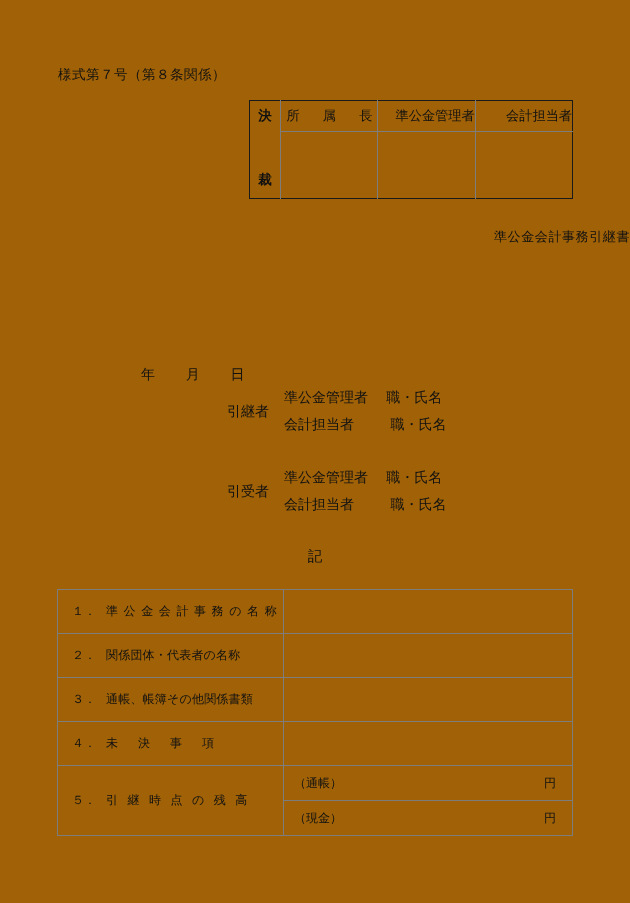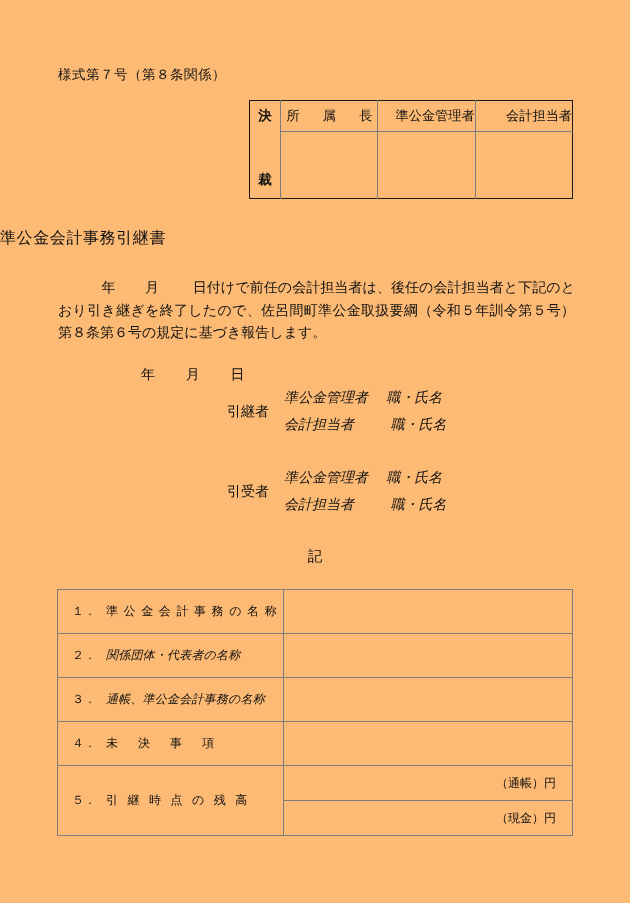--- a/index.html
+++ b/index.html
@@ -13,21 +13,21 @@
     height: 903px;
     position: relative;
     font-family: "Liberation Serif", "DejaVu Serif", serif;
     color: #111111;
     overflow: hidden;
   }
 
   .page {
     position: absolute;
     inset: 0;
-    background: #fdba74;
+    background: #a16207;
   }
 
   
   .form-no {
     position: absolute;
     left: 58px;
     top: 66px;
     font-size: 13.5px;
     letter-spacing: 0.5px;
     white-space: nowrap;
@@ -87,22 +87,22 @@
   .approval-body-cell {
     height: 66px;
   }
 
   
   .doc-title {
     position: absolute;
     left: 0;
     right: 0;
     top: 228px;
-    text-align: left;
-    font-size: 16px;
+    text-align: right;
+    font-size: 13px;
     letter-spacing: 0.6px;
   }
 
   
   .body-para {
     position: absolute;
     left: 58px;
     top: 263px;
     width: 517px;
     font-size: 14px;
@@ -143,21 +143,20 @@
   .sig-role-label {
     grid-column: 1;
     grid-row: 1 / span 2;
     align-self: center;
     font-size: 14px;
     text-align: center;
   }
   .sig-line {
     grid-column: 2;
     white-space: nowrap;
-    font-style: italic;
   }
   .sig-line .name-gap { display: inline-block; width: 1.3em; }
 
   
   .ki-mark {
     position: absolute;
     left: 0;
     right: 0;
     top: 547px;
     text-align: center;
@@ -185,39 +184,39 @@
     padding: 0 10px 0 14px;
     box-sizing: border-box;
     white-space: nowrap;
     vertical-align: middle;
   }
   .items-table .label-cell .num {
     display: inline-block;
     width: 34px;
   }
   .items-table .label-cell .txt.sp-wide { letter-spacing: 5.6px; }
-  .items-table .label-cell .txt.sp-none { letter-spacing: 0.2px; font-style: italic; }
+  .items-table .label-cell .txt.sp-none { letter-spacing: 0.2px; }
   .items-table .label-cell .txt.sp-xwide { letter-spacing: 20px; }
   .items-table .label-cell .txt.sp-big { letter-spacing: 9.5px; margin-top: 32px; }
 
   .items-table .value-cell { }
 
   .items-table .balance-label {
     height: 70px;
     vertical-align: middle;
   }
   .items-table .sub-row-cell {
     height: 35px;
     padding: 0 14px 0 10px;
     box-sizing: border-box;
     vertical-align: middle;
   }
   .sub-row-inner {
     display: flex;
-    justify-content: flex-end;
+    justify-content: space-between;
     align-items: center;
     width: 100%;
   }
   .sub-row-inner .sub-unit { padding-right: 2px; }
 </style>
 </head>
 <body>
 
 <div class="page">
 
@@ -239,23 +238,20 @@
     <tr>
       <td class="approval-body-cell outer-b"></td>
       <td class="approval-body-cell outer-b"></td>
       <td class="approval-body-cell outer-b outer-r"></td>
     </tr>
   </tbody>
     </table>
 
   <div class="doc-title">準公金会計事務引継書</div>
 
-  <p class="body-para">
-    <span class="lead-indent"></span><span>年</span><span class="gap-wide"></span><span>月</span><span class="gap-wide2"></span><span>日付けで前任の会計担当者は、後任の会計担当者と下記のとおり引き継ぎを終了したので、佐呂間町準公金取扱要綱（令和５年訓令第５号）第８条第６号の規定に基づき報告します。</span>
-  </p>
 
   <div class="date-line">
     <span>年</span><span class="g"></span><span>月</span><span class="g"></span><span>日</span>
   </div>
 
   <div class="sig-block transferor">
     <div class="sig-grid">
       <div class="sig-role-label">引継者</div>
       <div class="sig-line">
         <span>準公金管理者</span><span class="name-gap"></span><span>職・氏名</span>
@@ -289,21 +285,21 @@
       <td class="value-cell"></td>
     </tr>
     <tr>
       <td class="label-cell">
         <span class="num">２．</span><span class="txt sp-none">関係団体・代表者の名称</span>
       </td>
       <td class="value-cell"></td>
     </tr>
     <tr>
       <td class="label-cell">
-        <span class="num">３．</span><span class="txt sp-none">通帳、準公金会計事務の名称</span>
+        <span class="num">３．</span><span class="txt sp-none">通帳、帳簿その他関係書類</span>
       </td>
       <td class="value-cell"></td>
     </tr>
     <tr>
       <td class="label-cell">
         <span class="num">４．</span><span class="txt sp-xwide">未決事項</span>
       </td>
       <td class="value-cell"></td>
     </tr>
     <tr>

